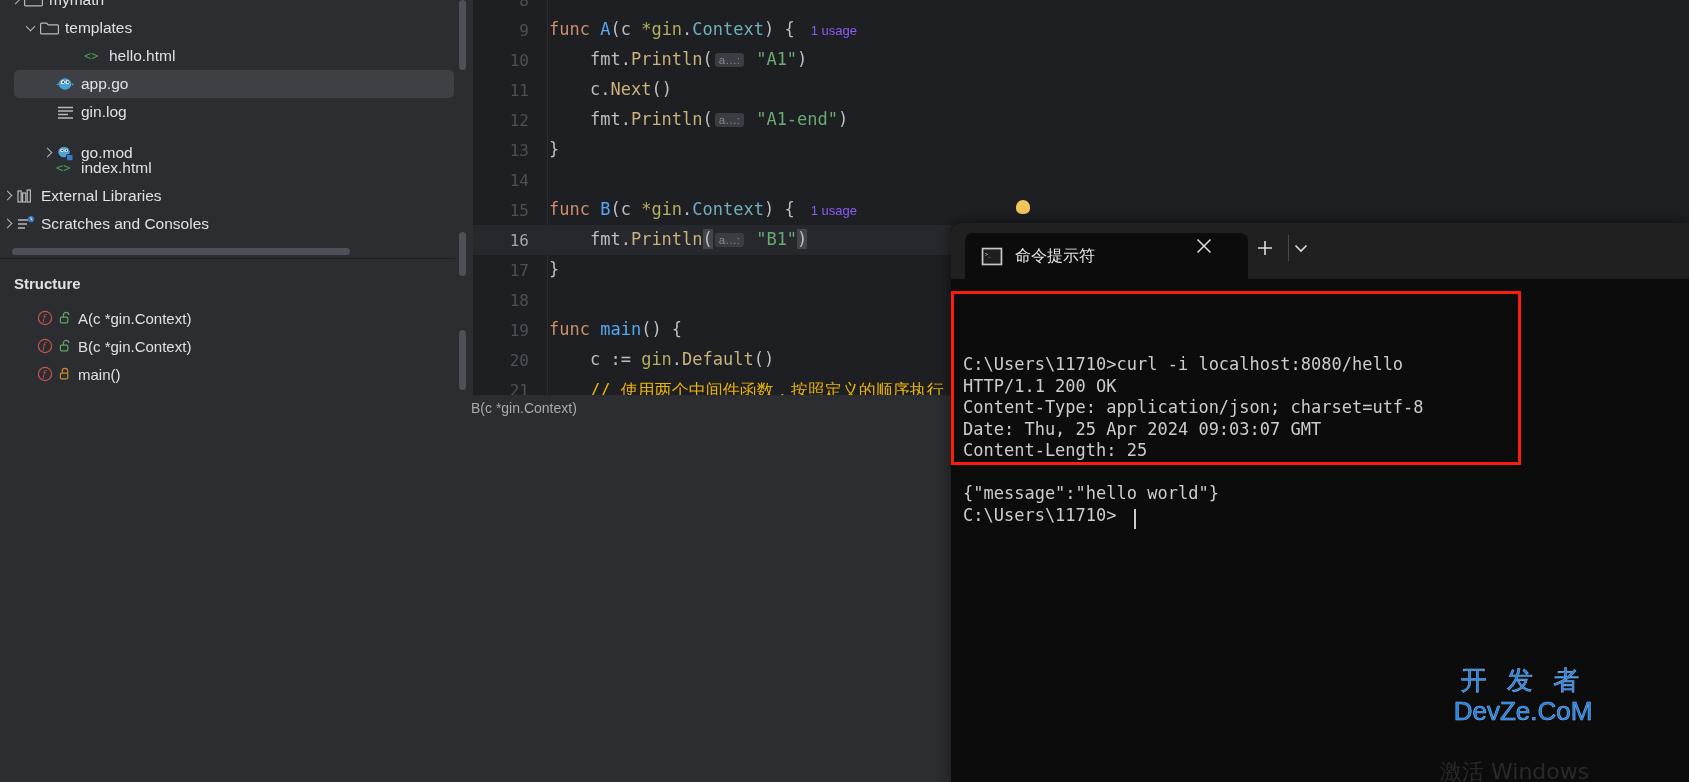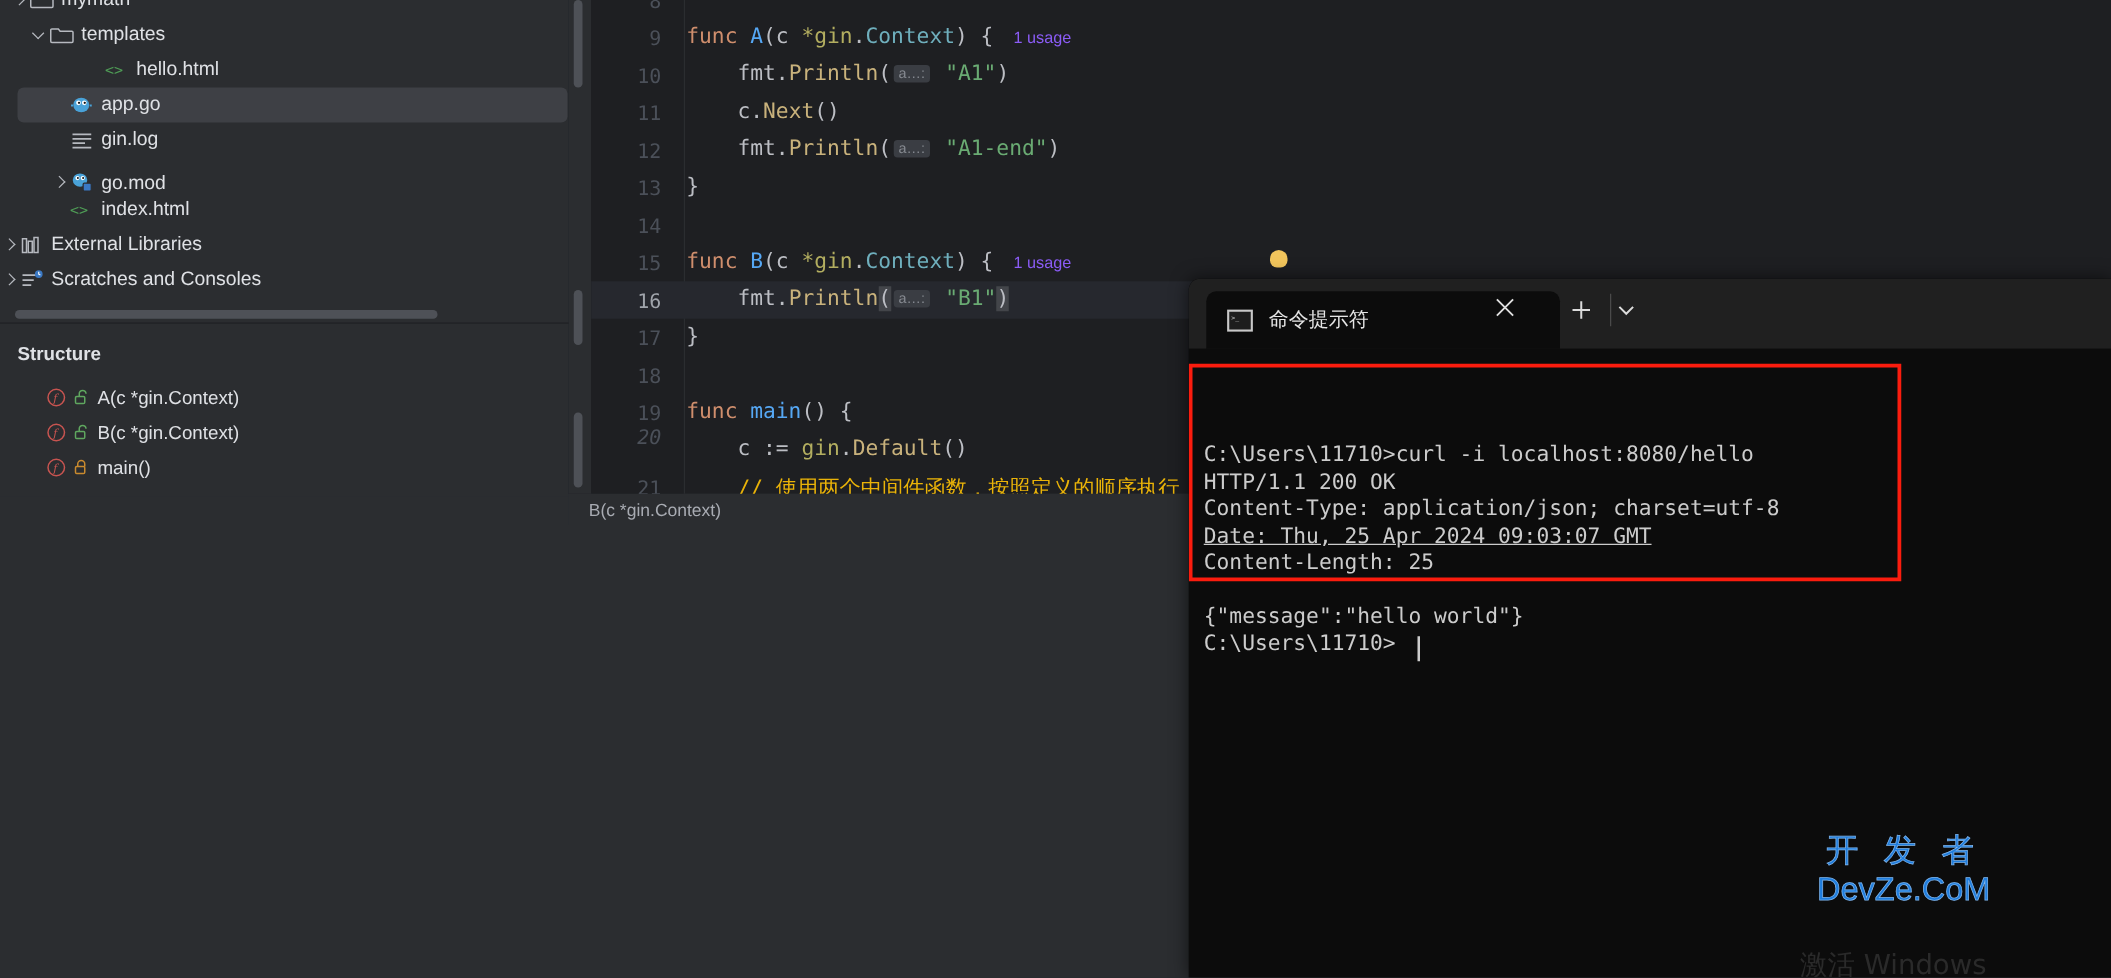--- a/index.html
+++ b/index.html
@@ -220,21 +220,21 @@
         <div class="tree-row" style="position: absolute; top: 98px; left: 0px; width: 455px;">
           <span style="display: inline-block; width: 40px; flex: 0 0 auto;"></span>
           <span class="tw "></span>
           <span class="ic">
             <svg width="20" height="18" viewBox="0 0 20 18">
               <path d="M2 4.5 H17 M2 8 H17 M2 11.5 H12 M2 15 H17" stroke="#b6b9bf" stroke-width="1.4"></path>
             </svg>
           </span>
           <span class="lbl">gin.log</span>
         </div>
-        <div class="tree-row" style="position: absolute; top: 126px; left: 0px; width: 455px; align-items: flex-end;">
+        <div class="tree-row" style="position: absolute; top: 139px; left: 0px; width: 455px;">
           <span style="display: inline-block; width: 40px; flex: 0 0 auto;"></span>
           <span class="tw chev-r"></span>
           <span class="ic">
             <svg width="20" height="18" viewBox="0 0 20 18">
               <ellipse cx="8" cy="8" rx="5.8" ry="5.3" fill="#49a2d8"></ellipse>
               <circle cx="6" cy="6.4" r="1.7" fill="#fff"></circle>
               <circle cx="6.3" cy="6.4" r=".8" fill="#111"></circle>
               <circle cx="10.2" cy="6.4" r="1.7" fill="#fff"></circle>
               <circle cx="10.5" cy="6.4" r=".8" fill="#111"></circle>
               <rect x="10.5" y="10.5" width="6.5" height="6.3" rx="1" fill="#3b79c4" stroke="#2b2d30" stroke-width="1"></rect>
@@ -348,21 +348,21 @@
         <div class="ctext" style="top: 199px; white-space: pre; font-family: &quot;DejaVu Sans Mono&quot;, monospace; font-size: 17px;"><span class="k-kw">func </span><span class="k-fn">B</span><span class="k-plain">(c </span><span class="k-gin">*gin</span><span class="k-plain">.</span><span class="k-ctx">Context</span><span class="k-plain">) {</span><span class="usage">1 usage</span></div>
         <div class="code-line current" style="top: 225px;"></div>
         <div class="lnum active" style="top: 231px;">16</div>
         <div class="ctext" style="top: 229px; white-space: pre; font-family: &quot;DejaVu Sans Mono&quot;, monospace; font-size: 17px;"><span class="k-plain">    fmt</span><span class="k-plain">.</span><span class="k-meth">Println</span><span class="k-plain sel-paren">(</span><span class="hintchip">a…:</span><span class="k-plain"> </span><span class="k-str">"B1"</span><span class="k-plain sel-paren">)</span></div>
         <div class="lnum" style="top: 261px;">17</div>
         <div class="ctext" style="top: 259px; white-space: pre; font-family: &quot;DejaVu Sans Mono&quot;, monospace; font-size: 17px;"><span class="k-plain">}</span></div>
         <div class="lnum" style="top: 291px;">18</div>
         <div class="ctext" style="top: 289px; white-space: pre; font-family: &quot;DejaVu Sans Mono&quot;, monospace; font-size: 17px;"></div>
         <div class="lnum" style="top: 321px;">19</div>
         <div class="ctext" style="top: 319px; white-space: pre; font-family: &quot;DejaVu Sans Mono&quot;, monospace; font-size: 17px;"><span class="k-kw">func </span><span class="k-fn">main</span><span class="k-plain">() {</span></div>
-        <div class="lnum" style="top: 340px; font-style: italic;">20</div>
+        <div class="lnum" style="top: 351px;">20</div>
         <div class="ctext" style="top: 349px; white-space: pre; font-family: &quot;DejaVu Sans Mono&quot;, monospace; font-size: 17px;"><span class="k-plain">    c </span><span class="k-plain">:= </span><span class="k-gin">gin</span><span class="k-plain">.</span><span class="k-meth">Default</span><span class="k-plain">()</span></div>
         <div class="lnum" style="top: 381px;">21</div>
         <div class="ctext" style="top: 379px; white-space: pre; font-family: &quot;DejaVu Sans Mono&quot;, monospace; font-size: 17px;"><span class="k-comment">    // 使用两个中间件函数，按照定义的顺序执行</span></div>
       </div>
     <div id="bulb"></div>
     <svg id="runarrow" viewBox="0 0 18 18">
       <path d="M4 2 L15 9 L4 16 Z" fill="none" stroke="#499c54" stroke-width="1.6"></path>
     </svg>
   </div>
   <div id="breadcrumb">
@@ -405,21 +405,21 @@
       <div id="term-divider"></div>
       <svg id="term-chev" viewBox="0 0 18 18">
         <path d="M3.5 6.5 L9 12 L14.5 6.5" fill="none" stroke="#dcdcdc" stroke-width="1.6"></path>
       </svg>
     </div>
     <div id="term-body">
       <div id="term-lines">
           <div class="term-line" style="top: 75px;">C:\Users\11710&gt;curl -i localhost:8080/hello</div>
           <div class="term-line" style="top: 96.5px;">HTTP/1.1 200 OK</div>
           <div class="term-line" style="top: 118px;">Content-Type: application/json; charset=utf-8</div>
-          <div class="term-line" style="top: 139.5px; text-decoration: underline;">Date: Thu, 25 Apr 2024 09:03:07 GMT</div>
+          <div class="term-line" style="top: 139.5px;">Date: Thu, 25 Apr 2024 09:03:07 GMT</div>
           <div class="term-line" style="top: 161px;">Content-Length: 25</div>
           <div class="term-line" style="top: 182.5px;"></div>
           <div class="term-line" style="top: 204px;">{"message":"hello world"}</div>
           <div class="term-line" style="top: 225.5px;">C:\Users\11710&gt;</div>
         </div>
       <div id="term-cursor"></div>
     </div>
     <div id="term-redbox"></div>
   </div>
 

